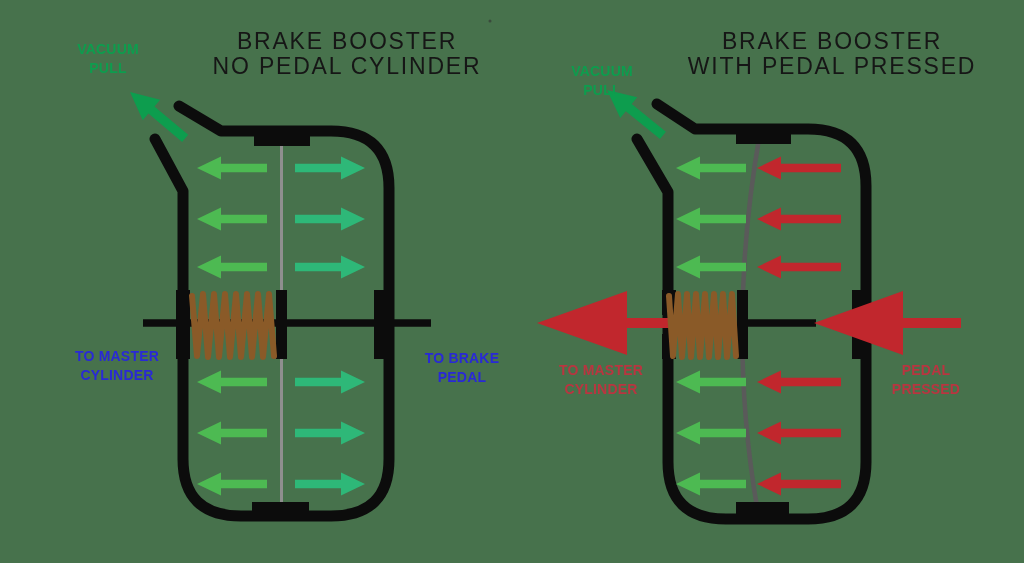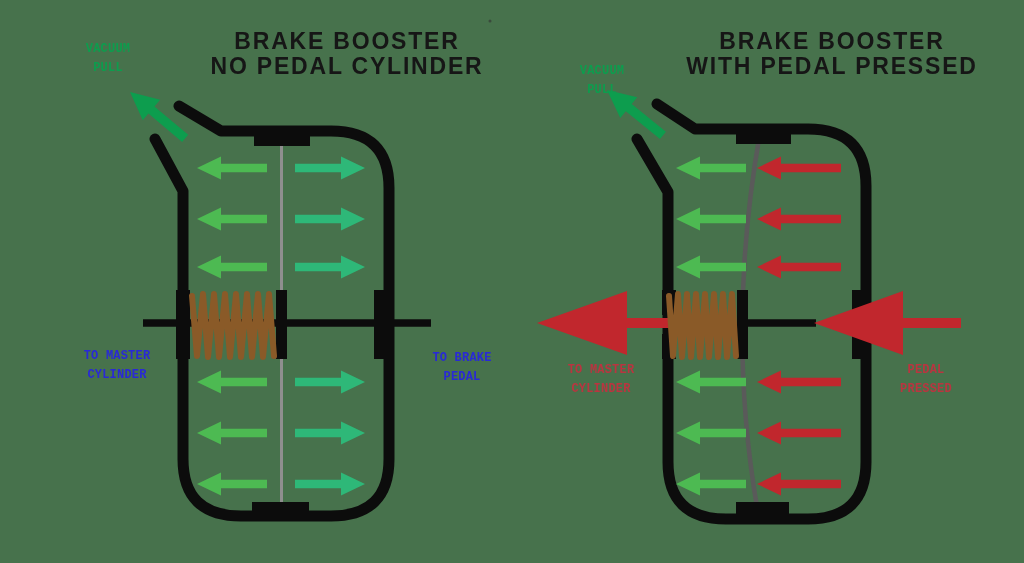--- a/index.html
+++ b/index.html
@@ -13,30 +13,29 @@
   .stage svg{position:absolute;left:0;top:0;}
   .lbl{
     position:absolute;
     transform:translateX(-50%);
     text-align:center;
     white-space:nowrap;
     font-weight:700;
   }
   .title{
     font-size:23px;
-    font-weight:700;
+    font-weight:400;
     letter-spacing:1.8px;
     line-height:25px;
     color:var(--title-ink,#161616);
   }
   .small{
-    font-size:12px;
+    font-size:14px;
     letter-spacing:.2px;
     line-height:18.5px;
-    font-family:Liberation Mono, monospace;
   }
   .green-lbl{color:var(--vacuum-green,#0d9d4e);}
   .blue-lbl{color:var(--label-blue,#2929d6);}
   .red-lbl{color:var(--label-red,#b93540);}
 
   
   .body-line{fill:none;stroke:var(--ink,#0c0c0c);stroke-width:11;stroke-linejoin:round;stroke-linecap:round;}
   .ink{fill:var(--ink,#0c0c0c);}
   .rod{stroke:var(--ink,#0c0c0c);stroke-width:7.5;stroke-linecap:butt;}
   .shaft{stroke:var(--shaft-gray,#8f8f8f);stroke-width:3;}

